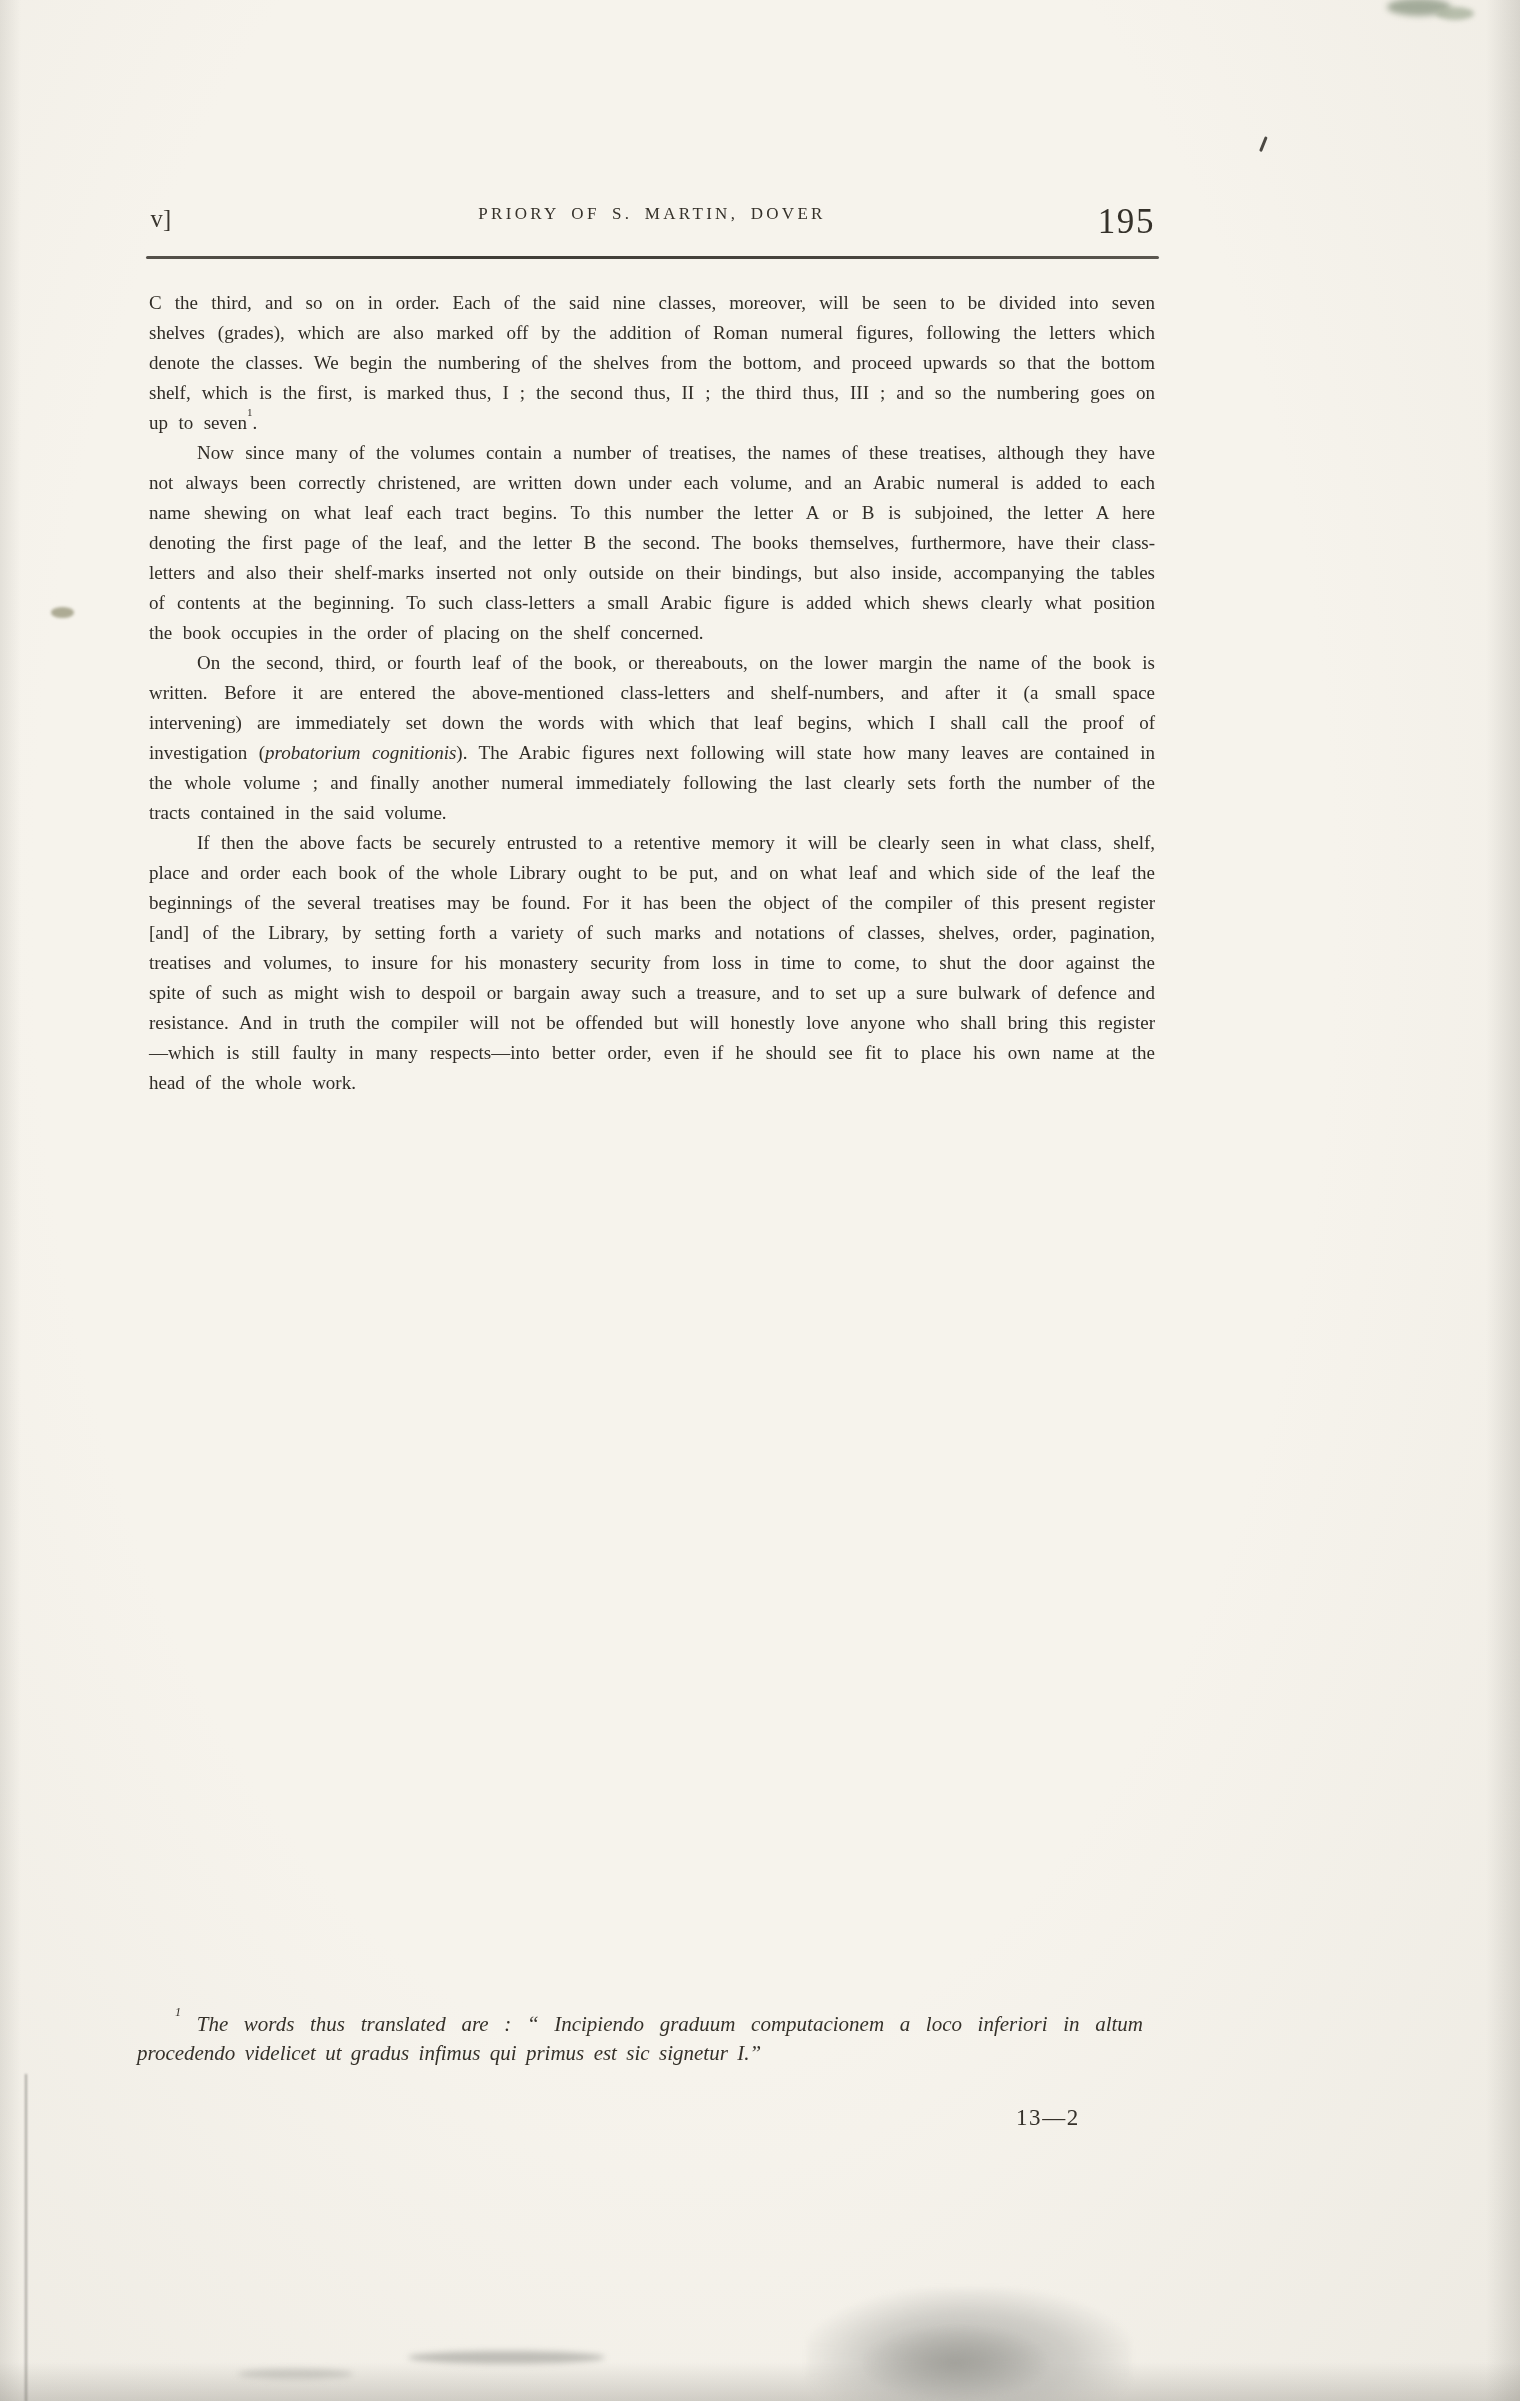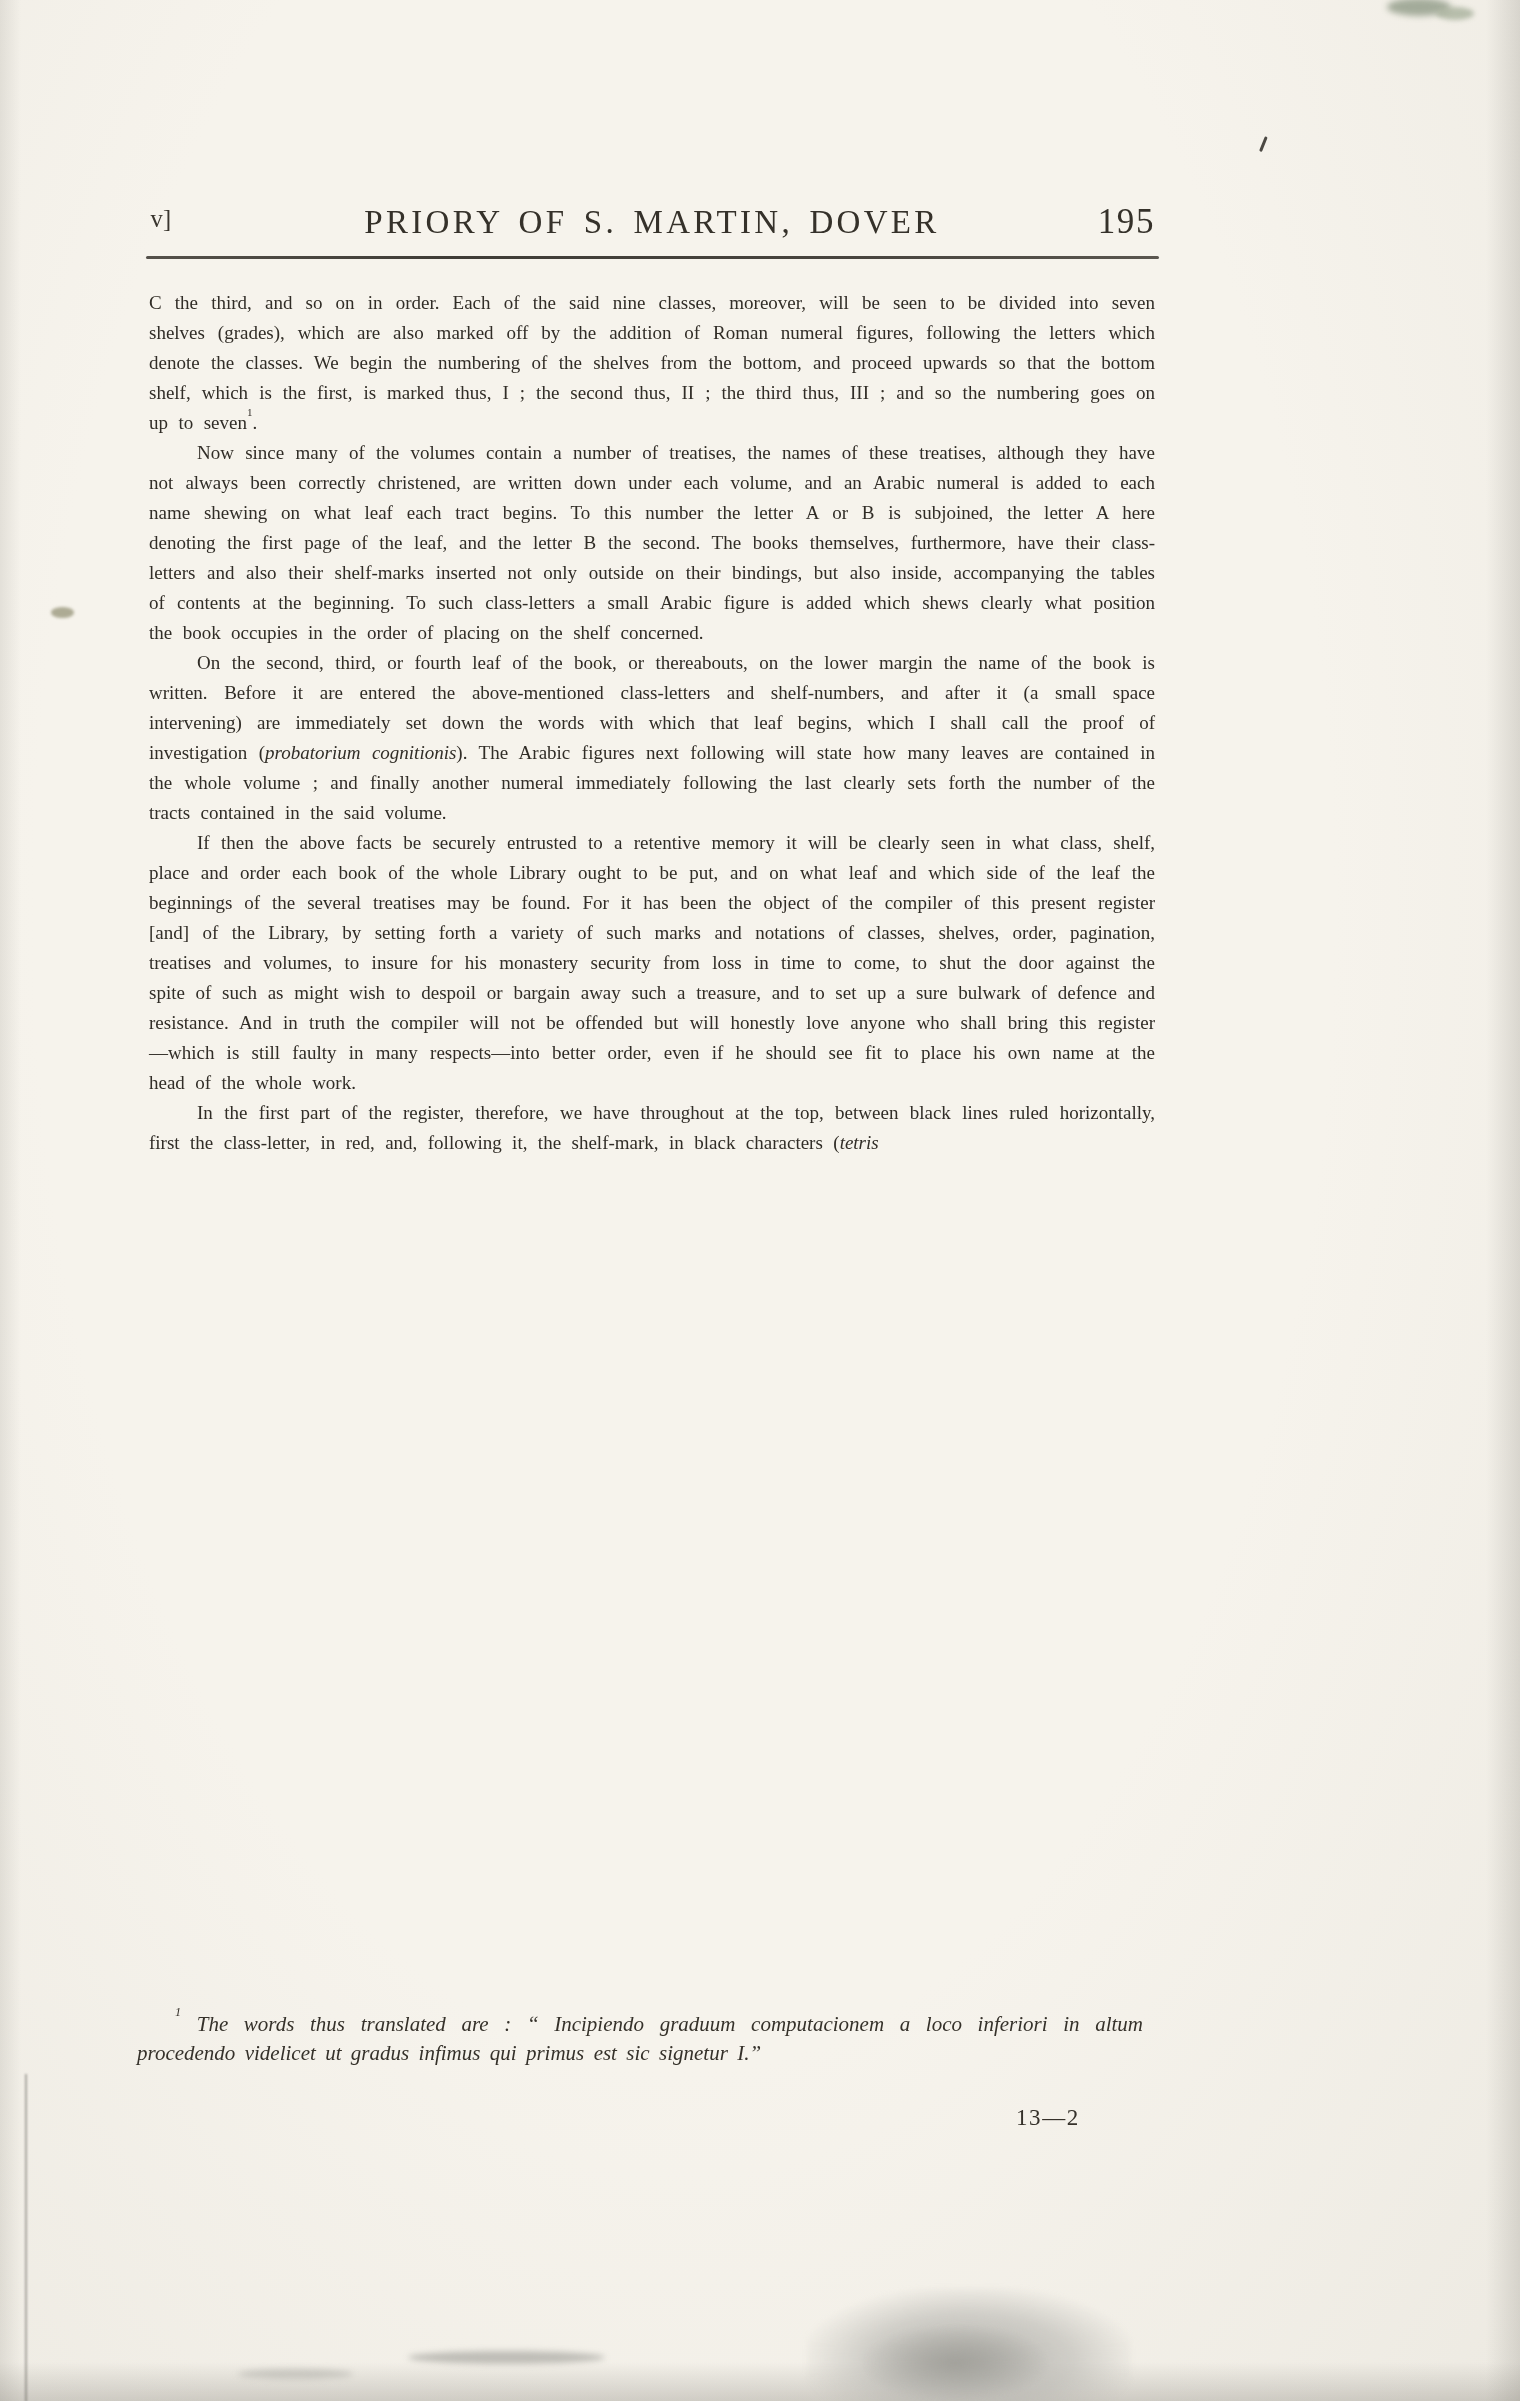--- a/index.html
+++ b/index.html
@@ -36,21 +36,21 @@
     left: 149px;
     width: 1006px;
     height: 34px;
   }
   .header .sig {
     position: absolute; left: 1.6px; top: 3.3px;
     font-size: 24.6px; color: #3a362f;
   }
   .header .title {
     position: absolute; left: 50%; top: 1.6px; transform: translateX(-50%);
-    font-size: 33px; letter-spacing: 3.3px; word-spacing: 4.9px;
+    font-size: 17px; letter-spacing: 3.3px; word-spacing: 4.9px;
     white-space: nowrap; color: #35312a;
   }
   .header .pagenum {
     position: absolute; right: 0; top: 0;
     font-size: 35px; letter-spacing: 1.6px; color: #35312a;
   }
   .rule {
     position: absolute;
     top: 256px; left: 146px; width: 1013px; height: 2.5px;
     background: linear-gradient(to right, #55514a, #3f3c36 30%, #48443e 70%, #5a564f);
@@ -158,21 +158,20 @@
     <span class="pagenum">195</span>
   </div>
 
   <div class="rule"></div>
 
   <div class="text-block">
     <p class="no-indent"><span>C the third, and so on in order.  Each of the said nine classes, moreover, will be seen to be divided into seven shelves (grades), which are also marked off by the addition of Roman numeral figures, following the letters which denote the classes.  We begin the numbering of the shelves from the bottom, and proceed upwards so that the bottom shelf, which is the first, is marked thus, I ; the second thus, II ; the third thus, III ; and so the numbering goes on up to seven</span><sup class="fnref">1</sup><span>.</span></p>
     <p>Now since many of the volumes contain a number of treatises, the names of these treatises, although they have not always been correctly christened, are written down under each volume, and an Arabic numeral is added to each name shewing on what leaf each tract begins.  To this number the letter A or B is subjoined, the letter A here denoting the first page of the leaf, and the letter B the second.  The books themselves, furthermore, have their class-letters and also their shelf-marks inserted not only outside on their bindings, but also inside, accompanying the tables of contents at the beginning.  To such class-letters a small Arabic figure is added which shews clearly what position the book occupies in the order of placing on the shelf concerned.</p>
     <p><span>On the second, third, or fourth leaf of the book, or thereabouts, on the lower margin the name of the book is written.  Before it are entered the above-mentioned class-letters and shelf-numbers, and after it (a small space intervening) are immediately set down the words with which that leaf begins, which I shall call the proof of investigation (</span><i>probatorium cognitionis</i><span>).  The Arabic figures next following will state how many leaves are contained in the whole volume ; and finally another numeral immediately following the last clearly sets forth the number of the tracts contained in the said volume.</span></p>
     <p>If then the above facts be securely entrusted to a retentive memory it will be clearly seen in what class, shelf, place and order each book of the whole Library ought to be put, and on what leaf and which side of the leaf the beginnings of the several treatises may be found.  For it has been the object of the compiler of this present register [and] of the Library, by setting forth a variety of such marks and notations of classes, shelves, order, pagination, treatises and volumes, to insure for his monastery security from loss in time to come, to shut the door against the spite of such as might wish to despoil or bargain away such a treasure, and to set up a sure bulwark of defence and resistance.  And in truth the compiler will not be offended but will honestly love anyone who shall bring this register—which is still faulty in many respects—into better order, even if he should see fit to place his own name at the head of the whole work.</p>
-    <p><span>In the first part of the register, therefore, we have throughout at the top, between black lines ruled horizontally, first the class-letter, in red, and, following it, the shelf-mark, in black characters (</span><i>tetris</i></p>
   </div>
 
   <div class="footnote">
     <p><sup class="fnref">1</sup><span> The words thus translated are :  “ Incipiendo graduum computacionem a loco inferiori in altum procedendo videlicet ut gradus infimus qui primus est sic signetur I.”</span></p>
   </div>
 
   <div class="signature-line">13—2</div>
 
   <div class="smudge-a"></div>
   <div class="smudge-b"></div>

